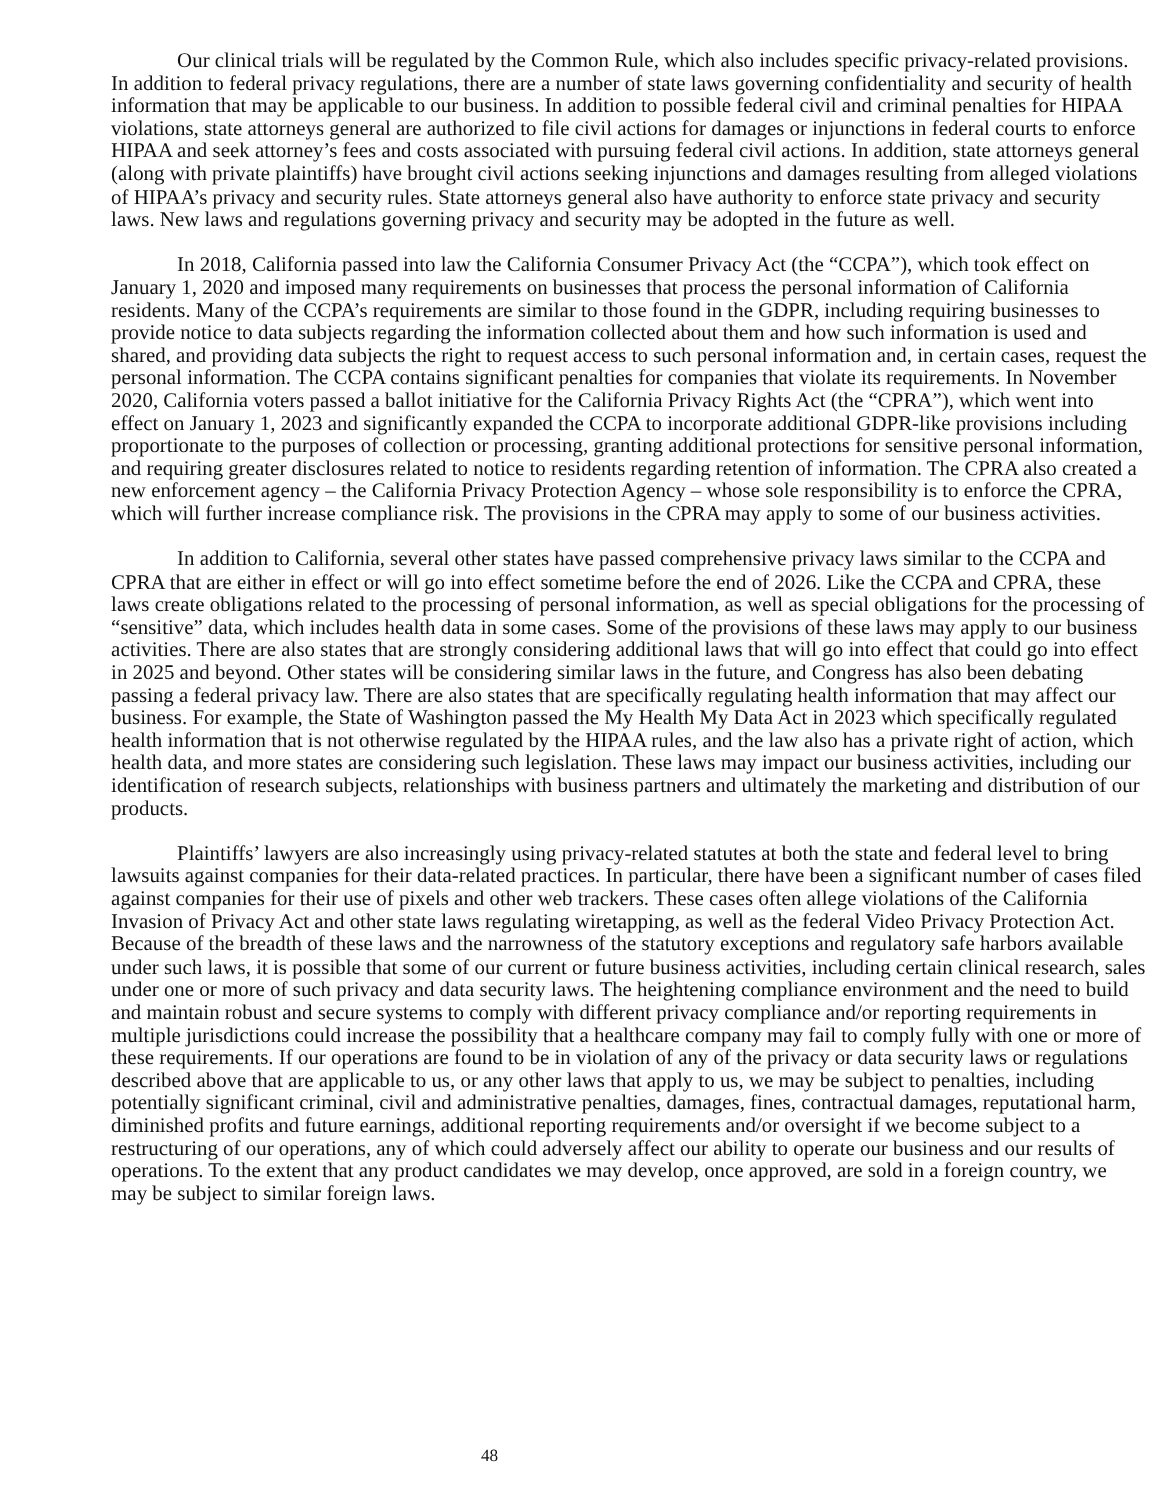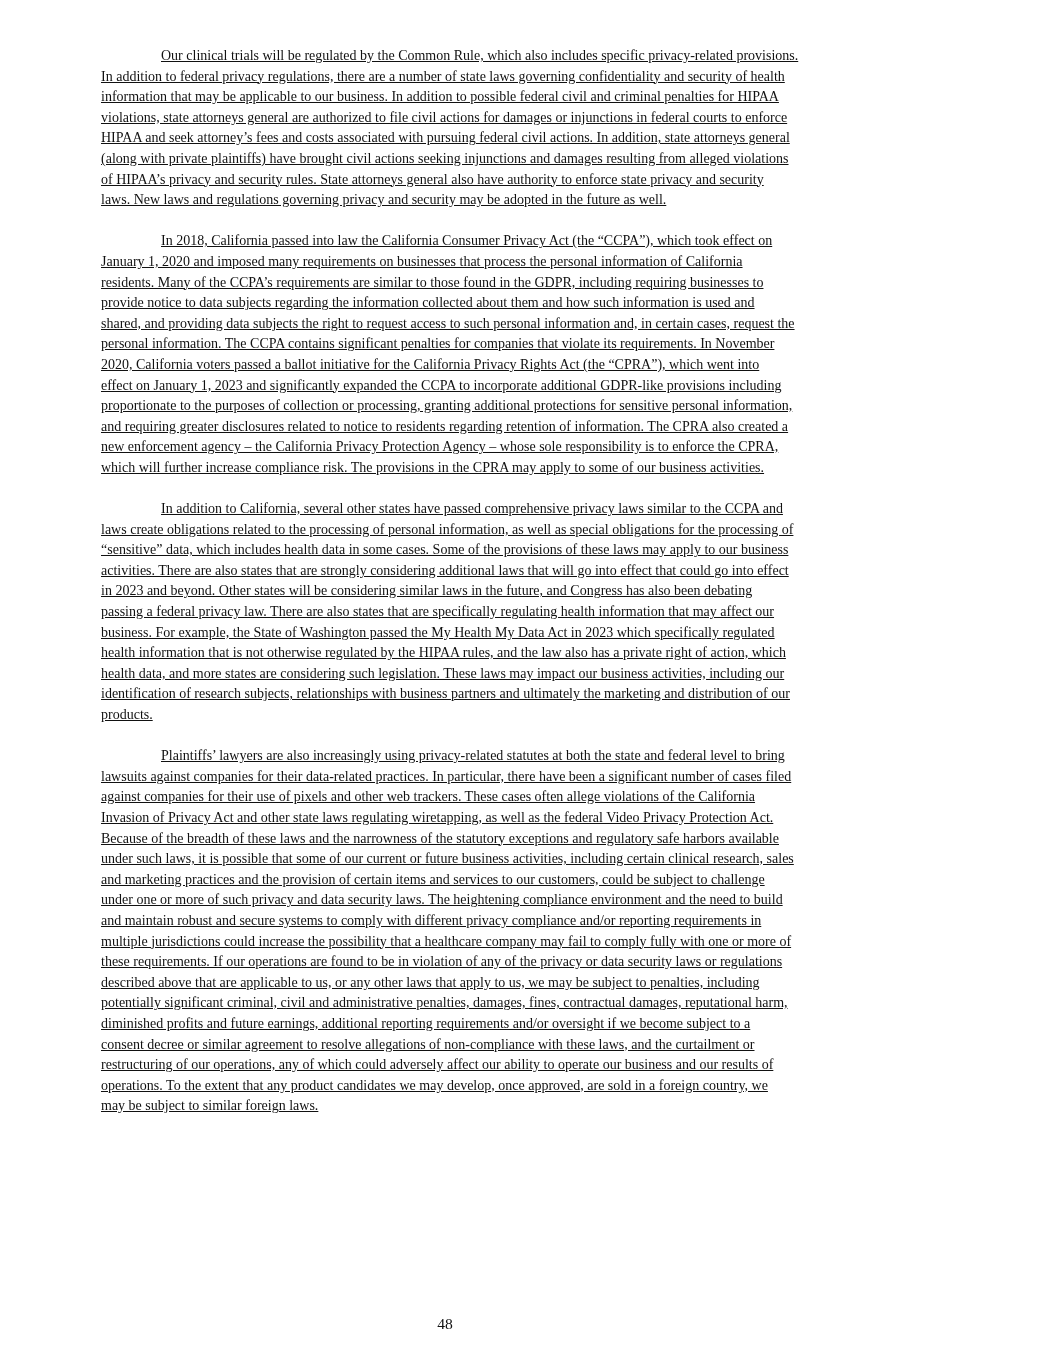--- a/index.html
+++ b/index.html
@@ -15,24 +15,23 @@
       position: absolute;
       left: 101px;
       top: 46px;
       width: 860px;
     }
     .para {
       margin: 0 0 20.6px 0;
     }
     .line {
       display: block;
-      font-size: 14px;
+      font-size: 19px;
       line-height: 20.6px;
       white-space: nowrap;
-      text-decoration: underline;
     }
     .line.indent { padding-left: 60px; }
     .page-number {
       position: absolute;
       top: 1314px;
       left: 0;
       width: 890px;
       text-align: center;
       font-size: 15.6px;
       line-height: 20px;
@@ -63,47 +62,46 @@
     <span class="line">2020, California voters passed a ballot initiative for the California Privacy Rights Act (the “CPRA”), which went into</span>
     <span class="line">effect on January 1, 2023 and significantly expanded the CCPA to incorporate additional GDPR-like provisions including</span>
     <span class="line">proportionate to the purposes of collection or processing, granting additional protections for sensitive personal information,</span>
     <span class="line">and requiring greater disclosures related to notice to residents regarding retention of information. The CPRA also created a</span>
     <span class="line">new enforcement agency – the California Privacy Protection Agency – whose sole responsibility is to enforce the CPRA,</span>
     <span class="line">which will further increase compliance risk. The provisions in the CPRA may apply to some of our business activities.</span>
   </p>
 
   <p class="para">
     <span class="line indent">In addition to California, several other states have passed comprehensive privacy laws similar to the CCPA and</span>
+    <span class="line">CPRA that are either in effect or will go into effect sometime before the end of 2026. Like the CCPA and CPRA, these</span>
     <span class="line">laws create obligations related to the processing of personal information, as well as special obligations for the processing of</span>
     <span class="line">“sensitive” data, which includes health data in some cases. Some of the provisions of these laws may apply to our business</span>
     <span class="line">activities. There are also states that are strongly considering additional laws that will go into effect that could go into effect</span>
-    <span class="line">in 2023 and beyond. Other states will be considering similar laws in the future, and Congress has also been debating</span>
+    <span class="line">in 2025 and beyond. Other states will be considering similar laws in the future, and Congress has also been debating</span>
     <span class="line">passing a federal privacy law. There are also states that are specifically regulating health information that may affect our</span>
     <span class="line">business. For example, the State of Washington passed the My Health My Data Act in 2023 which specifically regulated</span>
     <span class="line">health information that is not otherwise regulated by the HIPAA rules, and the law also has a private right of action, which</span>
     <span class="line">health data, and more states are considering such legislation. These laws may impact our business activities, including our</span>
     <span class="line">identification of research subjects, relationships with business partners and ultimately the marketing and distribution of our</span>
     <span class="line">products.</span>
   </p>
 
   <p class="para">
     <span class="line indent">Plaintiffs’ lawyers are also increasingly using privacy-related statutes at both the state and federal level to bring</span>
     <span class="line">lawsuits against companies for their data-related practices. In particular, there have been a significant number of cases filed</span>
     <span class="line">against companies for their use of pixels and other web trackers. These cases often allege violations of the California</span>
     <span class="line">Invasion of Privacy Act and other state laws regulating wiretapping, as well as the federal Video Privacy Protection Act.</span>
     <span class="line">Because of the breadth of these laws and the narrowness of the statutory exceptions and regulatory safe harbors available</span>
     <span class="line">under such laws, it is possible that some of our current or future business activities, including certain clinical research, sales</span>
-    <span class="line">and marketing practices and the provision of certain items and services to our customers, could be subject to challenge</span>
     <span class="line">under one or more of such privacy and data security laws. The heightening compliance environment and the need to build</span>
     <span class="line">and maintain robust and secure systems to comply with different privacy compliance and/or reporting requirements in</span>
     <span class="line">multiple jurisdictions could increase the possibility that a healthcare company may fail to comply fully with one or more of</span>
     <span class="line">these requirements. If our operations are found to be in violation of any of the privacy or data security laws or regulations</span>
     <span class="line">described above that are applicable to us, or any other laws that apply to us, we may be subject to penalties, including</span>
     <span class="line">potentially significant criminal, civil and administrative penalties, damages, fines, contractual damages, reputational harm,</span>
     <span class="line">diminished profits and future earnings, additional reporting requirements and/or oversight if we become subject to a</span>
-    <span class="line">consent decree or similar agreement to resolve allegations of non-compliance with these laws, and the curtailment or</span>
     <span class="line">restructuring of our operations, any of which could adversely affect our ability to operate our business and our results of</span>
     <span class="line">operations. To the extent that any product candidates we may develop, once approved, are sold in a foreign country, we</span>
     <span class="line">may be subject to similar foreign laws.</span>
   </p>
 </div>
 
 <div class="page-number">48</div>
 
 </body></html>

